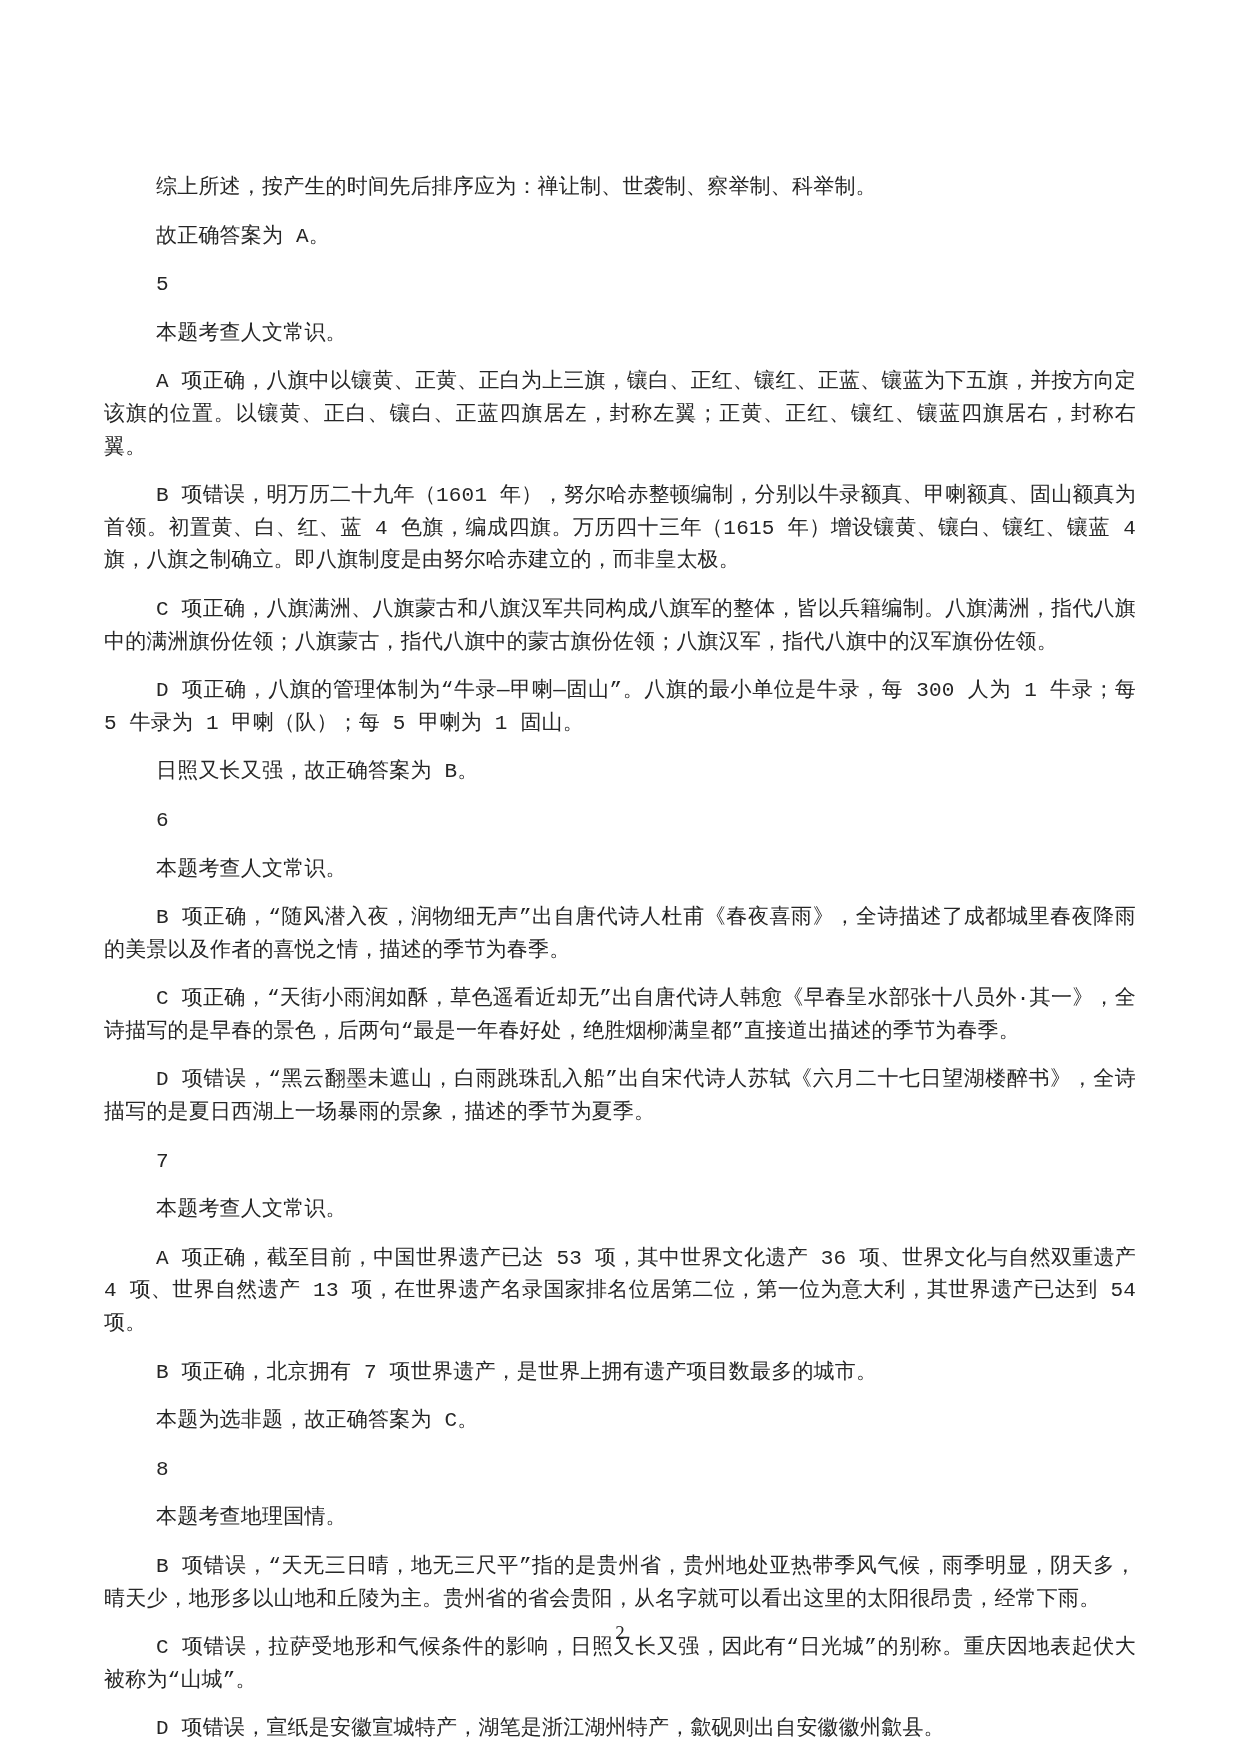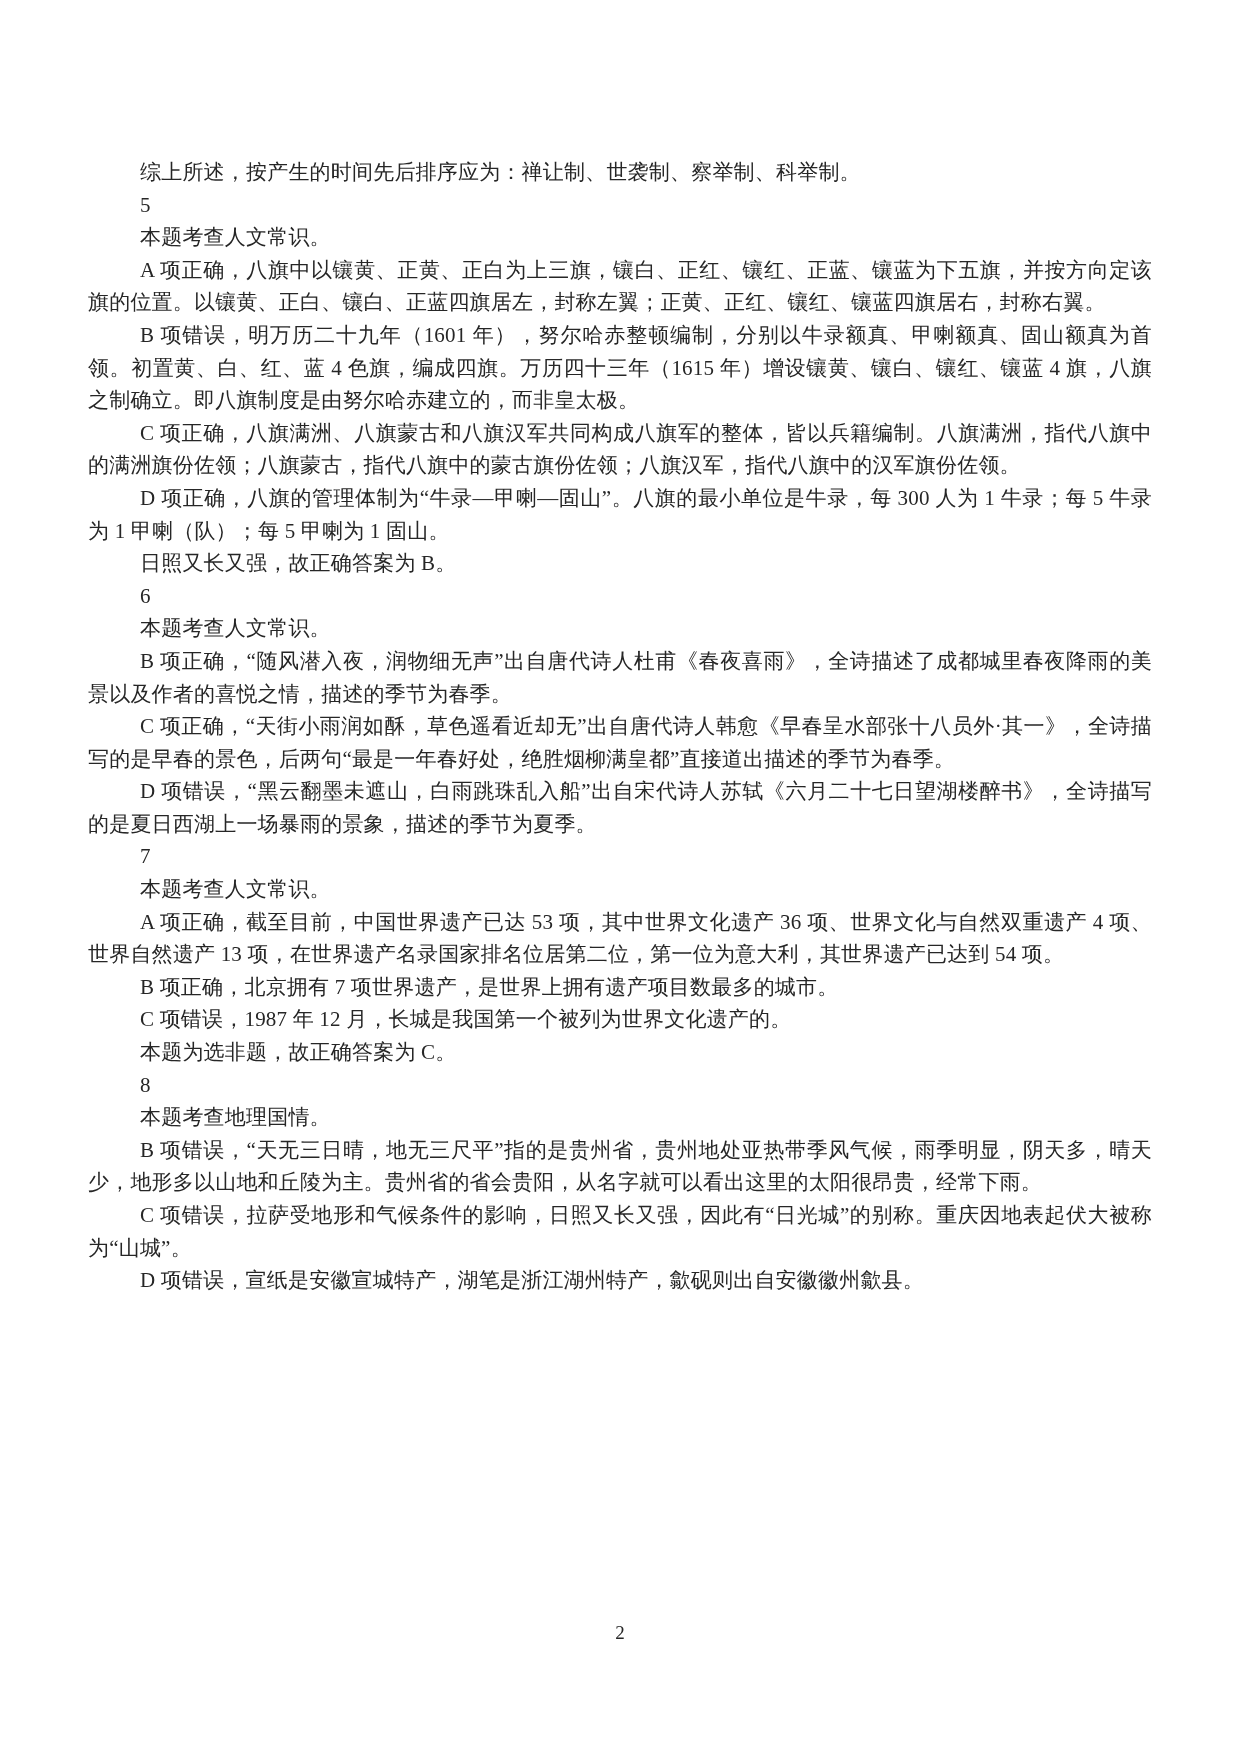--- a/index.html
+++ b/index.html
@@ -26,41 +26,43 @@
     right: 88px;
     top: 156px;
     font-size: 21px;
     line-height: 32.6px;
     text-align: justify;
     text-justify: inter-ideograph;
     letter-spacing: 0.2px;
   }
   .content section { margin: 0; padding: 0; }
   p.para {
-    margin: 0;
+    margin: 16px;
     padding: 0;
     text-indent: 52px;
     word-break: normal;
+    font-family: Liberation Mono, monospace;
   }
   .footer {
     position: absolute;
     left: 0;
     right: 0;
     top: 1622px;
     text-align: center;
     font-size: 19px;
     color: #262626;
   }
 </style>
 </head>
 <body>
 
 <div class="page">
   <main class="content">
       <p class="para">综上所述，按产生的时间先后排序应为：禅让制、世袭制、察举制、科举制。</p>
+      <p class="para">故正确答案为 A。</p>
       <section>
         <p class="para">5</p>
         <p class="para">本题考查人文常识。</p>
         <p class="para">A 项正确，八旗中以镶黄、正黄、正白为上三旗，镶白、正红、镶红、正蓝、镶蓝为下五旗，并按方向定该旗的位置。以镶黄、正白、镶白、正蓝四旗居左，封称左翼；正黄、正红、镶红、镶蓝四旗居右，封称右翼。</p>
         <p class="para">B 项错误，明万历二十九年（1601 年），努尔哈赤整顿编制，分别以牛录额真、甲喇额真、固山额真为首领。初置黄、白、红、蓝 4 色旗，编成四旗。万历四十三年（1615 年）增设镶黄、镶白、镶红、镶蓝 4 旗，八旗之制确立。即八旗制度是由努尔哈赤建立的，而非皇太极。</p>
         <p class="para">C 项正确，八旗满洲、八旗蒙古和八旗汉军共同构成八旗军的整体，皆以兵籍编制。八旗满洲，指代八旗中的满洲旗份佐领；八旗蒙古，指代八旗中的蒙古旗份佐领；八旗汉军，指代八旗中的汉军旗份佐领。</p>
         <p class="para">D 项正确，八旗的管理体制为“牛录—甲喇—固山”。八旗的最小单位是牛录，每 300 人为 1 牛录；每 5 牛录为 1 甲喇（队）；每 5 甲喇为 1 固山。</p>
         <p class="para">日照又长又强，故正确答案为 B。</p>
       </section>
       <section>
@@ -68,21 +70,20 @@
         <p class="para">本题考查人文常识。</p>
         <p class="para">B 项正确，“随风潜入夜，润物细无声”出自唐代诗人杜甫《春夜喜雨》，全诗描述了成都城里春夜降雨的美景以及作者的喜悦之情，描述的季节为春季。</p>
         <p class="para">C 项正确，“天街小雨润如酥，草色遥看近却无”出自唐代诗人韩愈《早春呈水部张十八员外·其一》，全诗描写的是早春的景色，后两句“最是一年春好处，绝胜烟柳满皇都”直接道出描述的季节为春季。</p>
         <p class="para">D 项错误，“黑云翻墨未遮山，白雨跳珠乱入船”出自宋代诗人苏轼《六月二十七日望湖楼醉书》，全诗描写的是夏日西湖上一场暴雨的景象，描述的季节为夏季。</p>
       </section>
       <section>
         <p class="para">7</p>
         <p class="para">本题考查人文常识。</p>
         <p class="para">A 项正确，截至目前，中国世界遗产已达 53 项，其中世界文化遗产 36 项、世界文化与自然双重遗产 4 项、世界自然遗产 13 项，在世界遗产名录国家排名位居第二位，第一位为意大利，其世界遗产已达到 54 项。</p>
         <p class="para">B 项正确，北京拥有 7 项世界遗产，是世界上拥有遗产项目数最多的城市。</p>
-        <p class="para">C 项错误，1987 年 12 月，长城是我国第一个被列为世界文化遗产的。</p>
         <p class="para">本题为选非题，故正确答案为 C。</p>
       </section>
       <section>
         <p class="para">8</p>
         <p class="para">本题考查地理国情。</p>
         <p class="para">B 项错误，“天无三日晴，地无三尺平”指的是贵州省，贵州地处亚热带季风气候，雨季明显，阴天多，晴天少，地形多以山地和丘陵为主。贵州省的省会贵阳，从名字就可以看出这里的太阳很昂贵，经常下雨。</p>
         <p class="para">C 项错误，拉萨受地形和气候条件的影响，日照又长又强，因此有“日光城”的别称。重庆因地表起伏大被称为“山城”。</p>
         <p class="para">D 项错误，宣纸是安徽宣城特产，湖笔是浙江湖州特产，歙砚则出自安徽徽州歙县。</p>
       </section>
     </main>

